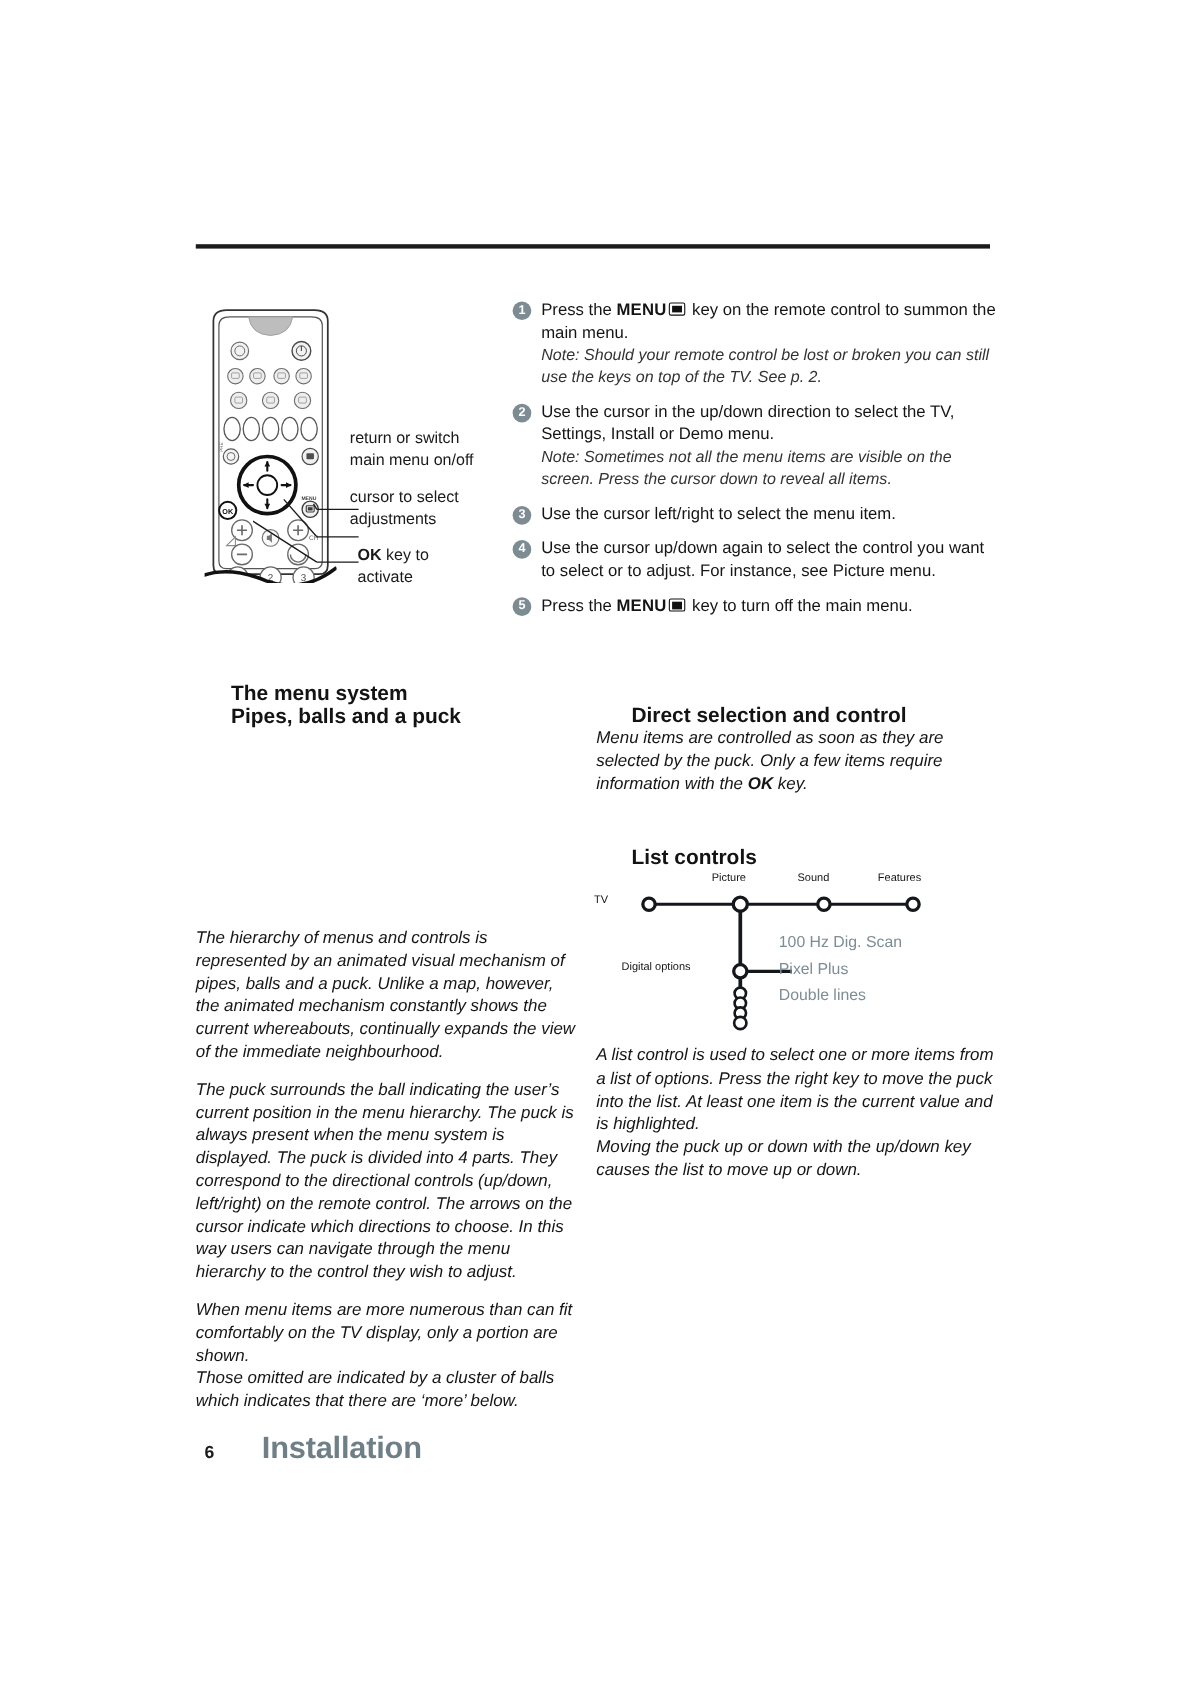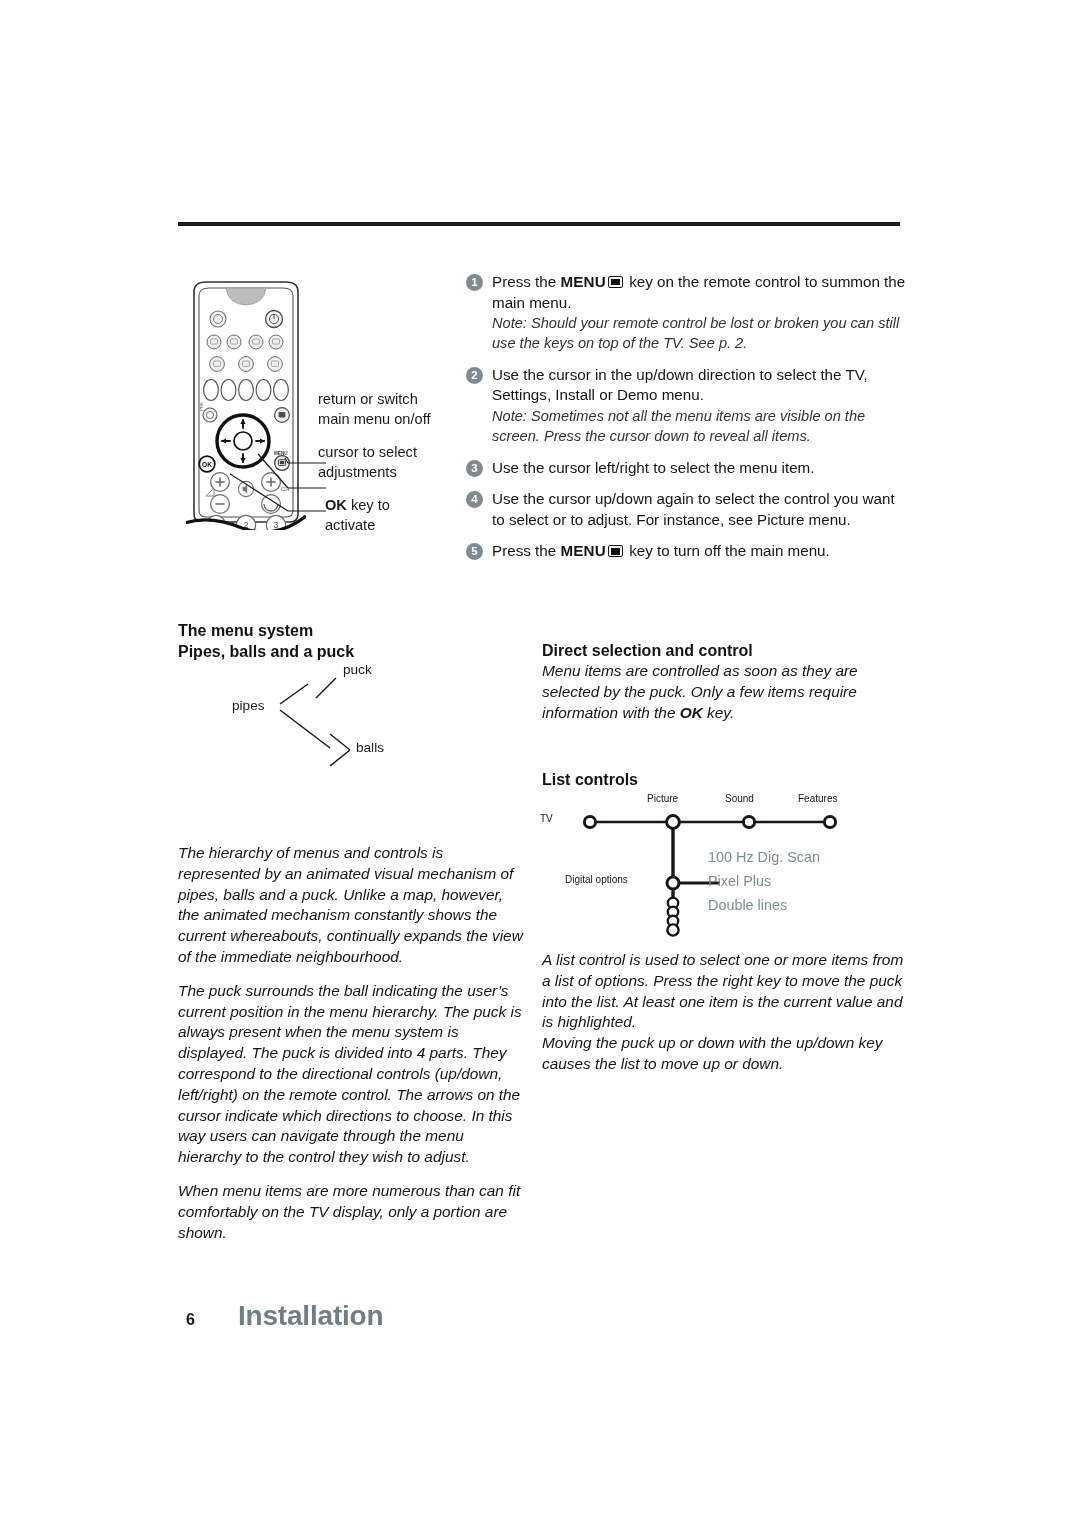--- a/index.html
+++ b/index.html
@@ -137,24 +137,25 @@
   }
   .menu-glyph::after {
     content: "";
     position: absolute;
     left: 2px; top: 1.6px; right: 2px; bottom: 1.6px;
     background: #111;
   }
 
   
   .h-sub {
-    font-size: 16px;
+    font-size: 19px;
     font-weight: bold;
     color: #131313;
     line-height: 21px;
+    margin-left: 32px;
   }
   .body-col {
     font-size: 15.4px;
     line-height: 20.8px;
     color: #161616;
     font-style: italic;
   }
   .body-col p { margin: 0 0 13px 0; }
   .body-col p:last-child { margin-bottom: 0; }
   .body-col b { font-weight: bold; }
@@ -422,43 +423,26 @@
       <div class="step-text"><span>Press the </span><span class="kw">MENU</span><span class="menu-glyph"></span><span> key to turn off the main menu.</span></div>
     </div>
 
   </div>
 
   <div class="menu-system-head">
     <div class="h-sub">The menu system</div>
     <div class="h-sub">Pipes, balls and a puck</div>
   </div>
 
-  <div class="pipes-diagram">
-    <svg width="300" height="112" viewBox="0 0 300 112">
-      <g stroke="#1a1a1a" stroke-width="1.5" fill="none">
-
-        <line x1="40" y1="42" x2="68" y2="22"></line>
-        <line x1="40" y1="48" x2="90" y2="86"></line>
-
-        <line x1="76" y1="36" x2="96" y2="16"></line>
-
-        <line x1="90" y1="72" x2="110" y2="88"></line>
-        <line x1="110" y1="88" x2="90" y2="104"></line>
-      </g>
-      <text class="svg-none" x="0" y="0"></text>
-    </svg>
-    <div class="dlabel" style="left:103px; top:0px;">puck</div>
-    <div class="dlabel" style="left:-8px; top:36px;">pipes</div>
-    <div class="dlabel" style="left:116px; top:78px;">balls</div>
-  </div>
 
   <div class="left-body body-col">
     <p>The hierarchy of menus and controls is represented by an animated visual mechanism of pipes, balls and a puck. Unlike a map, however, the animated mechanism constantly shows the current whereabouts, continually expands the view of the immediate neighbourhood.</p>
     <p>The puck surrounds the ball indicating the user’s current position in the menu hierarchy. The puck is always present when the menu system is displayed. The puck is divided into 4 parts. They correspond to the directional controls (up/down, left/right) on the remote control. The arrows on the cursor indicate which directions to choose. In this way users can navigate through the menu hierarchy to the control they wish to adjust.</p>
     <p style="margin-bottom:0">When menu items are more numerous than can fit comfortably on the TV display, only a portion are shown.</p>
+    <p>Those omitted are indicated by a cluster of balls which indicates that there are ‘more’ below.</p>
   </div>
 
   <div class="right-direct">
     <div class="h-sub">Direct selection and control</div>
     <div class="body-col"><span>Menu items are controlled as soon as they are selected by the puck. Only a few items require information with the </span><b>OK</b><span> key.</span></div>
   </div>
 
   <div class="right-list-head">
     <div class="h-sub">List controls</div>
   </div>

